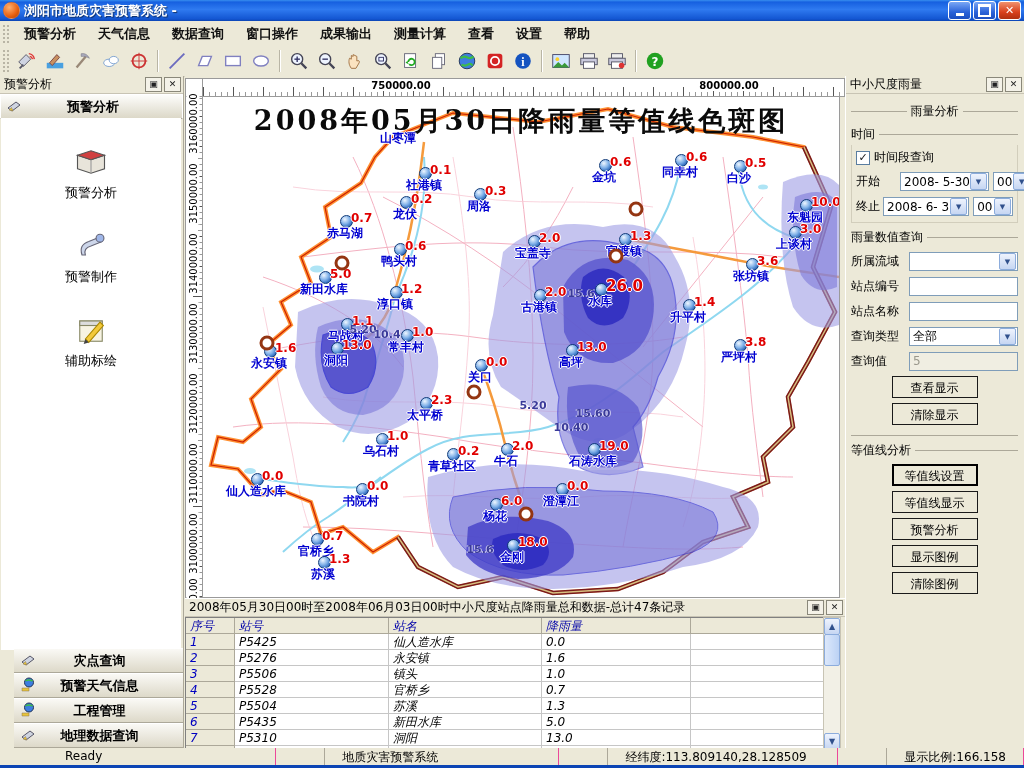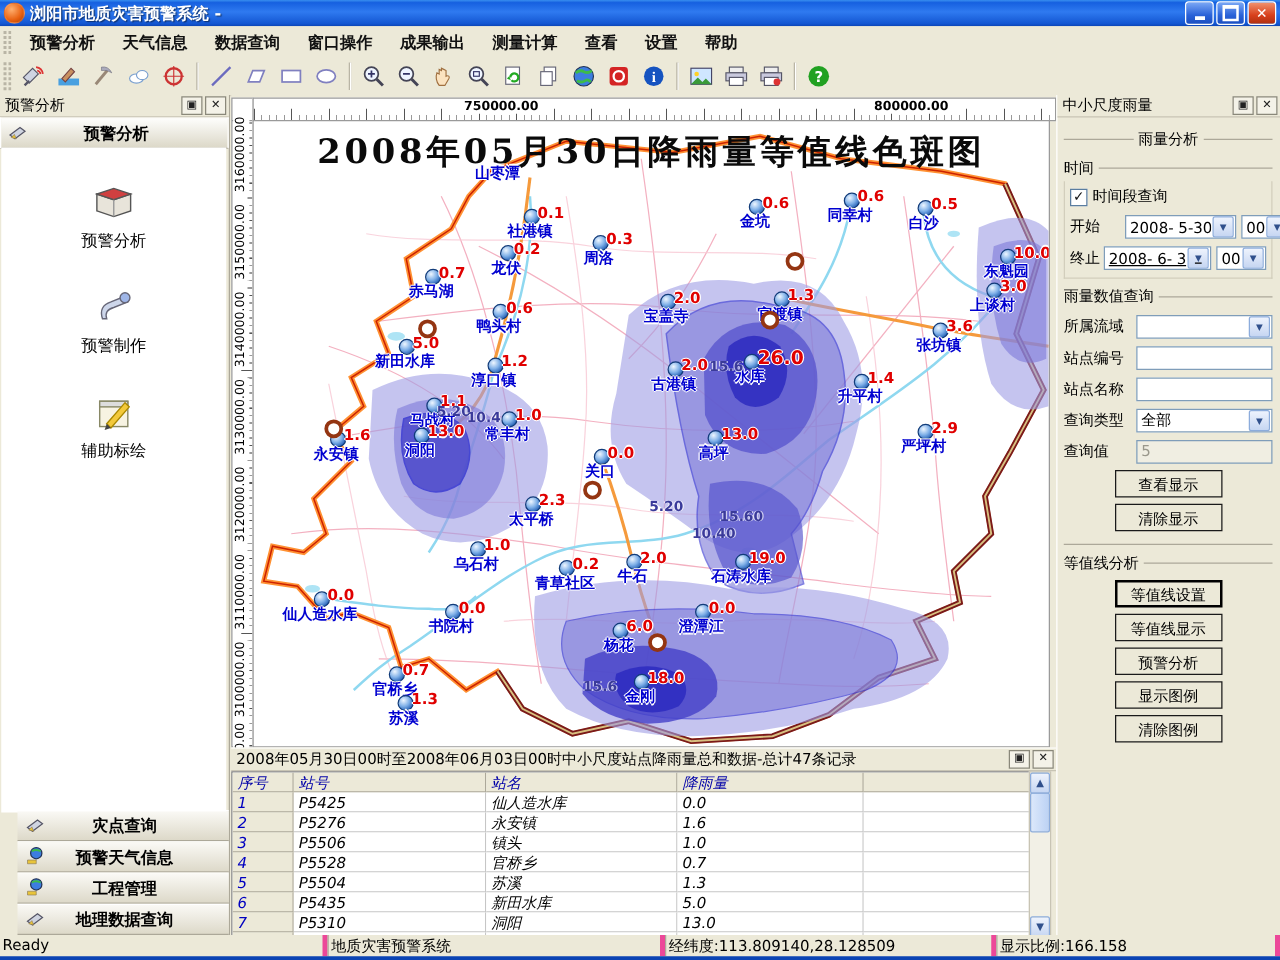--- a/index.html
+++ b/index.html
@@ -112,21 +112,21 @@
     background:linear-gradient(180deg,#eef3fd,#c6d6f2);border:1px solid #8cacdc;border-radius:2px;}
   .tinput{height:19px;background:#fff;border:1px solid #7f9db9;box-sizing:border-box;padding-left:3px;font-size:12px;line-height:17px;}
   .tinput.disabled{background:#f0eee2;color:#9a988c;}
   .cbx{width:12px;height:12px;background:#fff;border:1px solid #5a7da0;display:flex;align-items:center;justify-content:center;
     font-size:11px;color:#111;margin-right:4px;line-height:1;}
   .xpbtn{display:block;width:86px;height:22px;margin:5px auto 0;background:#ece9d8;border:1px solid #1a1a1a;
     font-size:12px;color:#000;text-align:center;line-height:20px;box-sizing:border-box;}
   .xpbtn.default{border:2px solid #000;line-height:18px;}
   
   .statusbar{position:absolute;left:0;top:748px;width:1024px;height:17px;background:#ece9d8;display:flex;font-size:12px;}
-  .ssec{border-left:1px solid #aca899;border-right:4px solid #ec4899;padding:1px 2px 0;box-sizing:border-box;white-space:nowrap;}
+  .ssec{border-left:1px solid #aca899;border-right:1px solid #ec4899;padding:1px 17px 0;box-sizing:border-box;white-space:nowrap;margin-left:48px;}
   .bluestrip{position:absolute;left:0;top:765px;width:1024px;height:3px;background:#0b44b4;}
 </style>
 </head>
 <body>
 
 <div class="titlebar">
   <span class="appicon"></span>
   <span class="title">浏阳市地质灾害预警系统  -</span>
   <span class="winbtn">
       <span class="minbar"></span>
@@ -563,21 +563,21 @@
           <span class="st-val">1.6</span>
           <span class="st-name">永安镇</span>
         </div>
         <div class="station" style="left: 368px; top: 252px;">
           <span class="st-marker"></span>
           <span class="st-val">13.0</span>
           <span class="st-name">高坪</span>
         </div>
         <div class="station" style="left: 536px; top: 247px;">
           <span class="st-marker"></span>
-          <span class="st-val">2.9</span>
+          <span class="st-val">3.8</span>
           <span class="st-name">严坪村</span>
         </div>
         <div class="station" style="left: 277px; top: 267px;">
           <span class="st-marker"></span>
           <span class="st-val">0.0</span>
           <span class="st-name">关口</span>
         </div>
         <div class="station" style="left: 222px; top: 305px;">
           <span class="st-marker"></span>
           <span class="st-val">2.3</span>
@@ -761,21 +761,21 @@
           <span class="cval">2008- 5-30</span>
           <span class="carrow">▼</span>
         </span>
         <span class="combo" style="width:44px;margin-left:4px;">
           <span class="cval">00</span>
           <span class="carrow">▼</span>
         </span>
       </div>
       <div class="rrow">
         <span class="rlabel" style="width:30px;">终止</span>
-        <span class="combo" style="width:89px;text-decoration:underline;">
+        <span class="combo" style="width:89px;">
           <span class="cval">2008- 6- 3</span>
           <span class="carrow">▼</span>
         </span>
         <span class="combo" style="width:44px;margin-left:4px;">
           <span class="cval">00</span>
           <span class="carrow">▼</span>
         </span>
       </div>
     </div>
 

